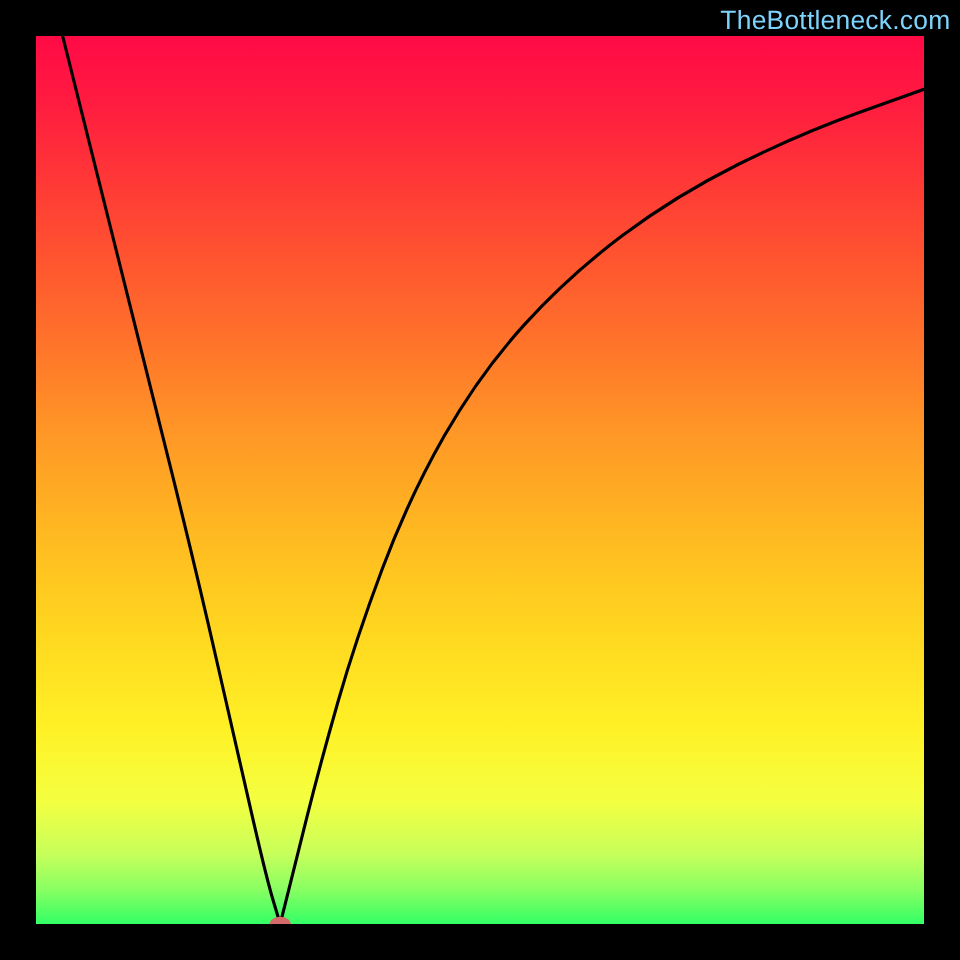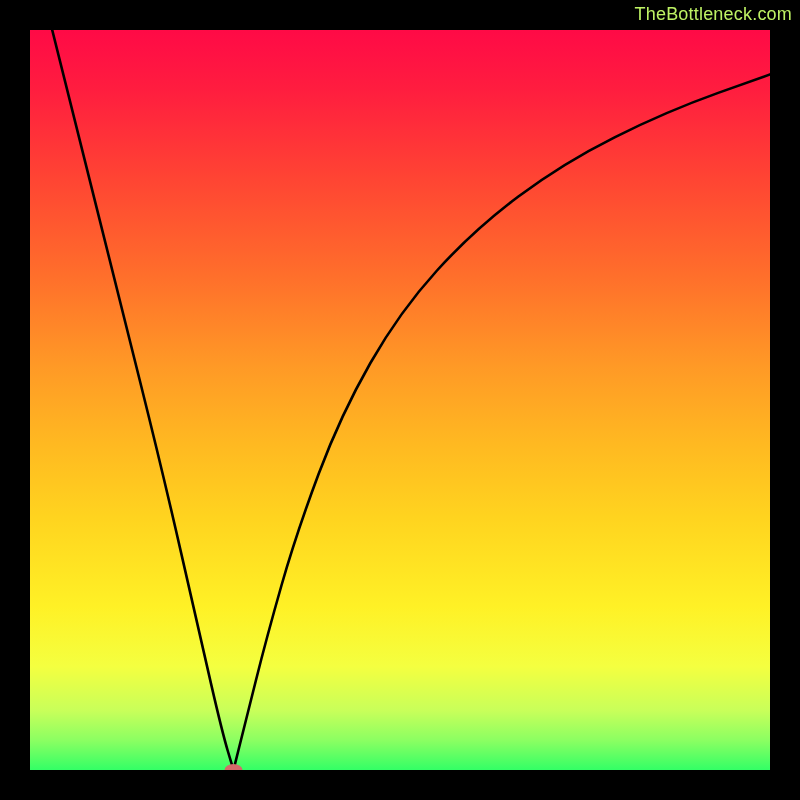--- a/index.html
+++ b/index.html
@@ -41,22 +41,22 @@
     position: absolute;
     left: 0;
     top: 0;
     width: 740px;
     height: 740px;
   }
   .watermark {
     position: absolute;
     top: 4px;
     right: 8px;
-    color: #bef264;
-    font-size: 18px;
+    color: #7dd3fc;
+    font-size: 22px;
     font-weight: 500;
     letter-spacing: 0.2px;
     user-select: none;
   }
 </style>
 </head>
 <body>
 
 <div class="frame">
 

